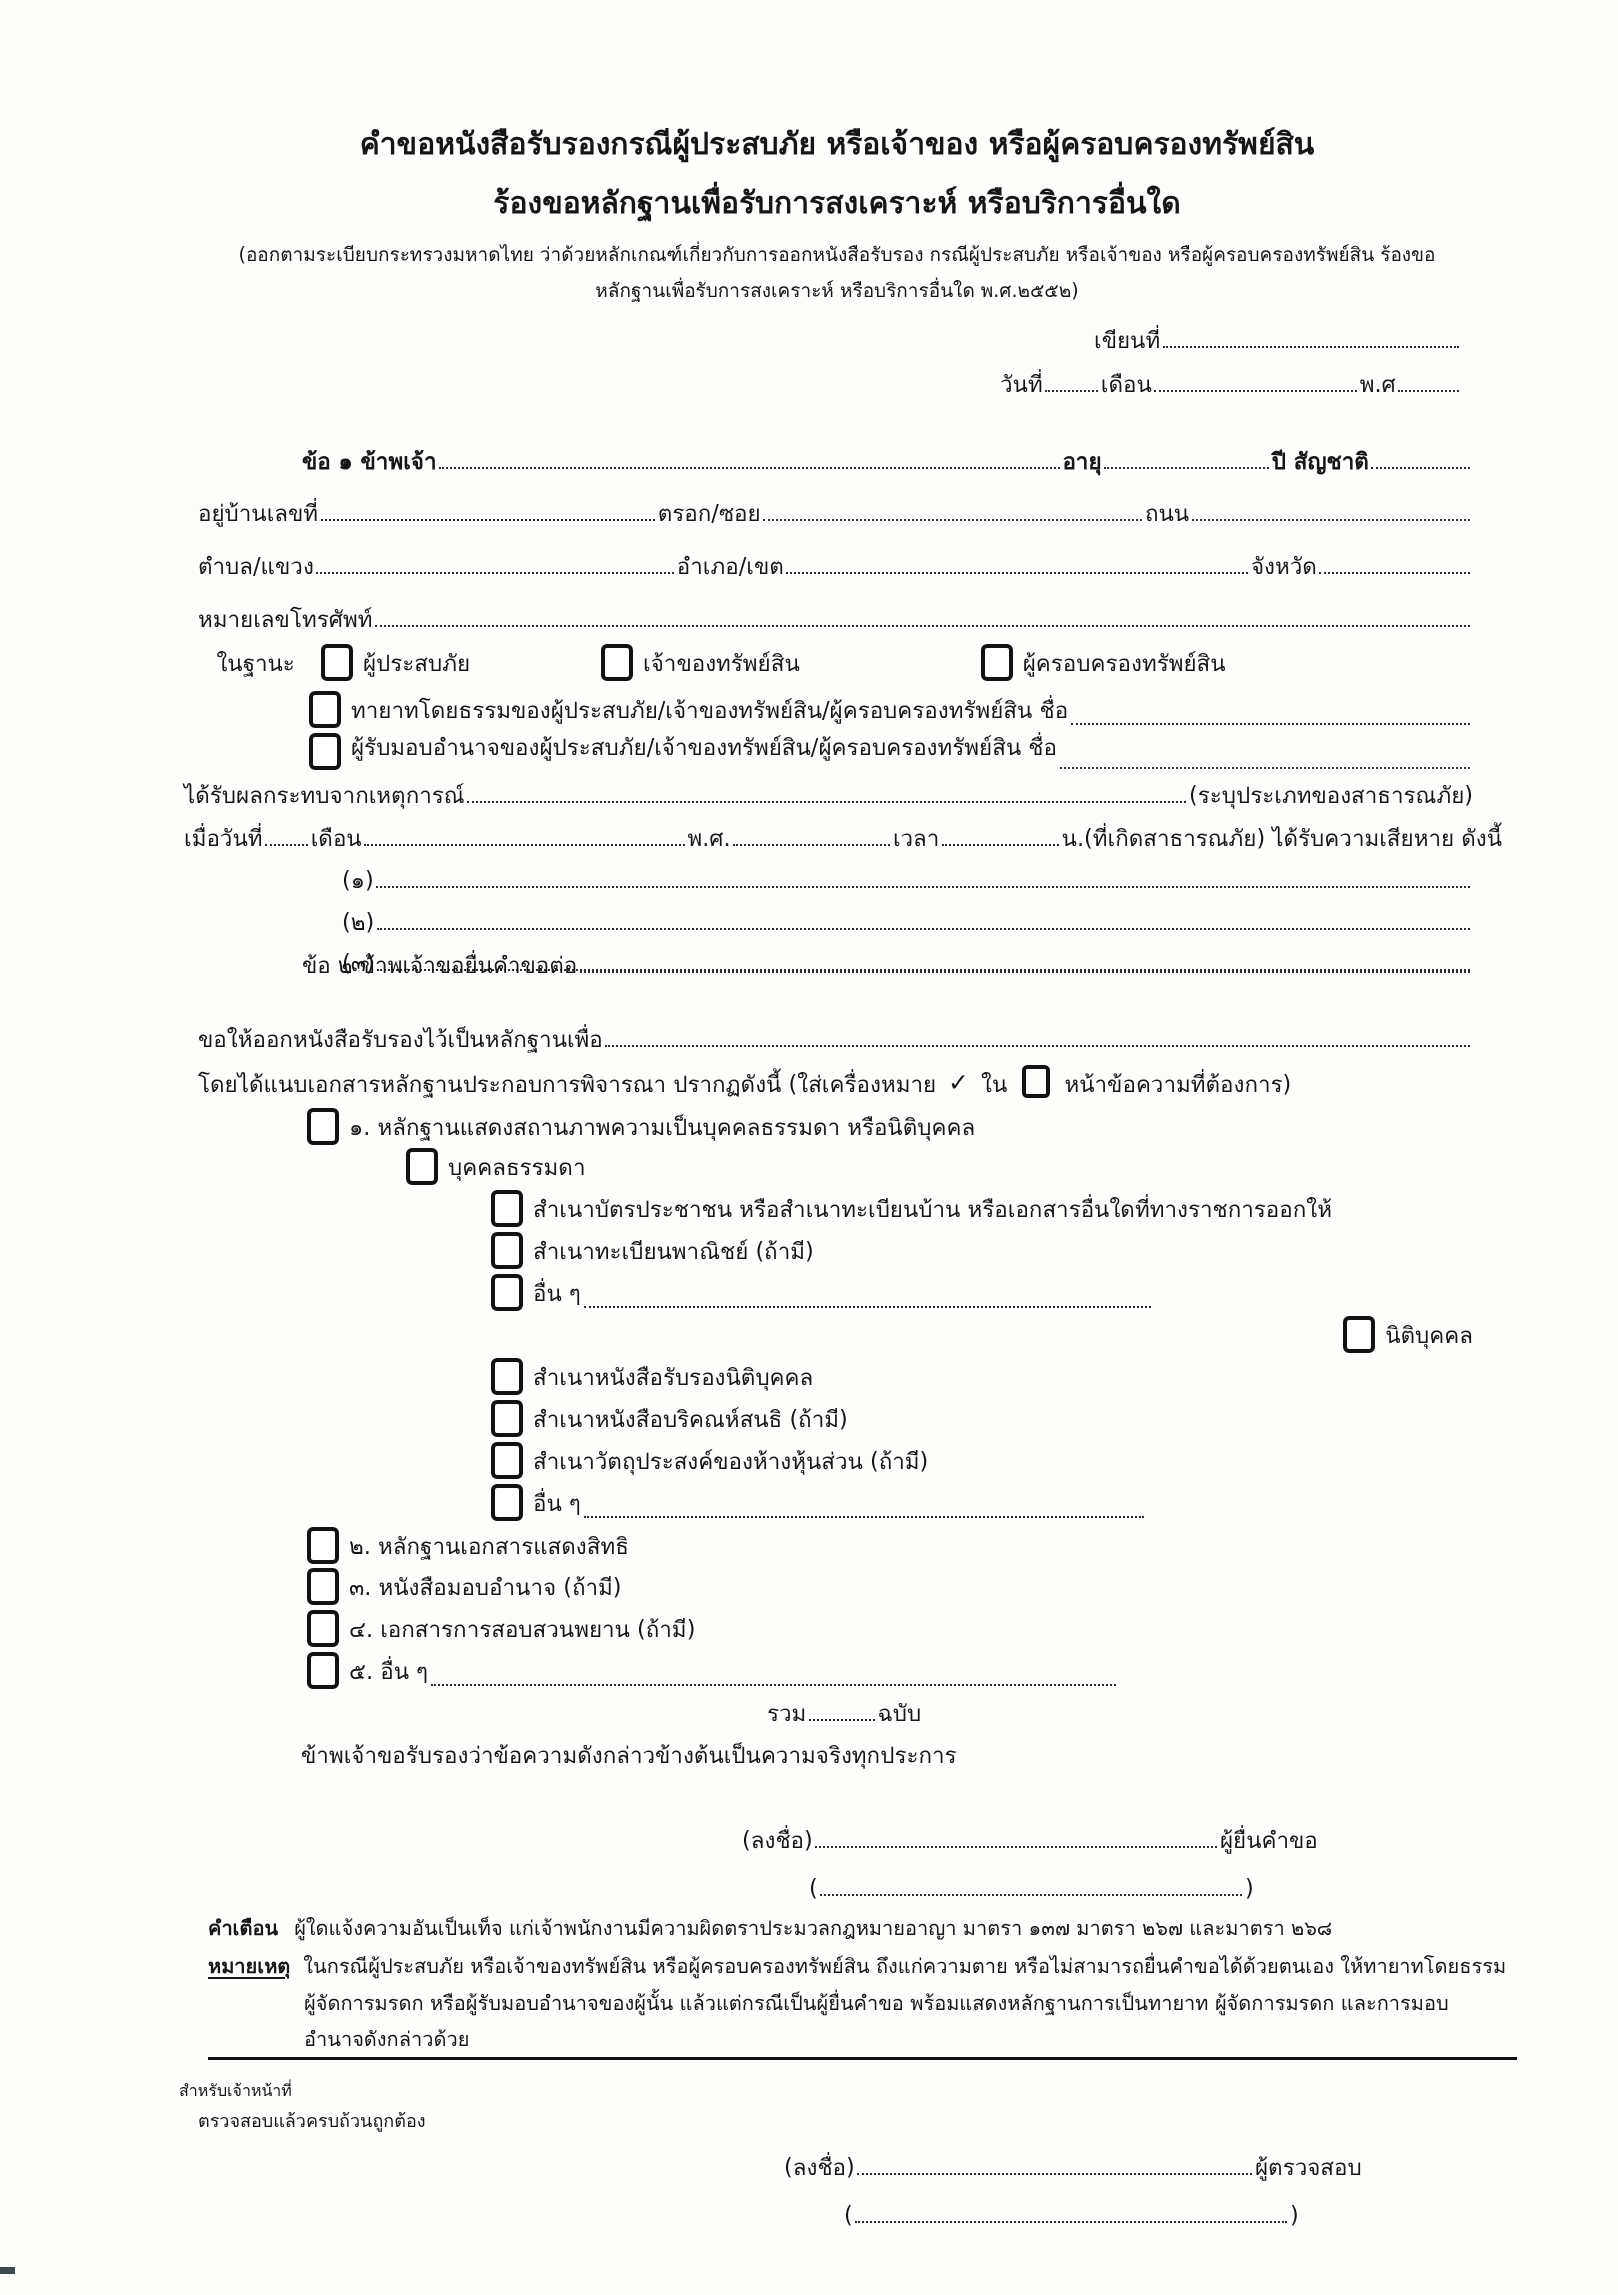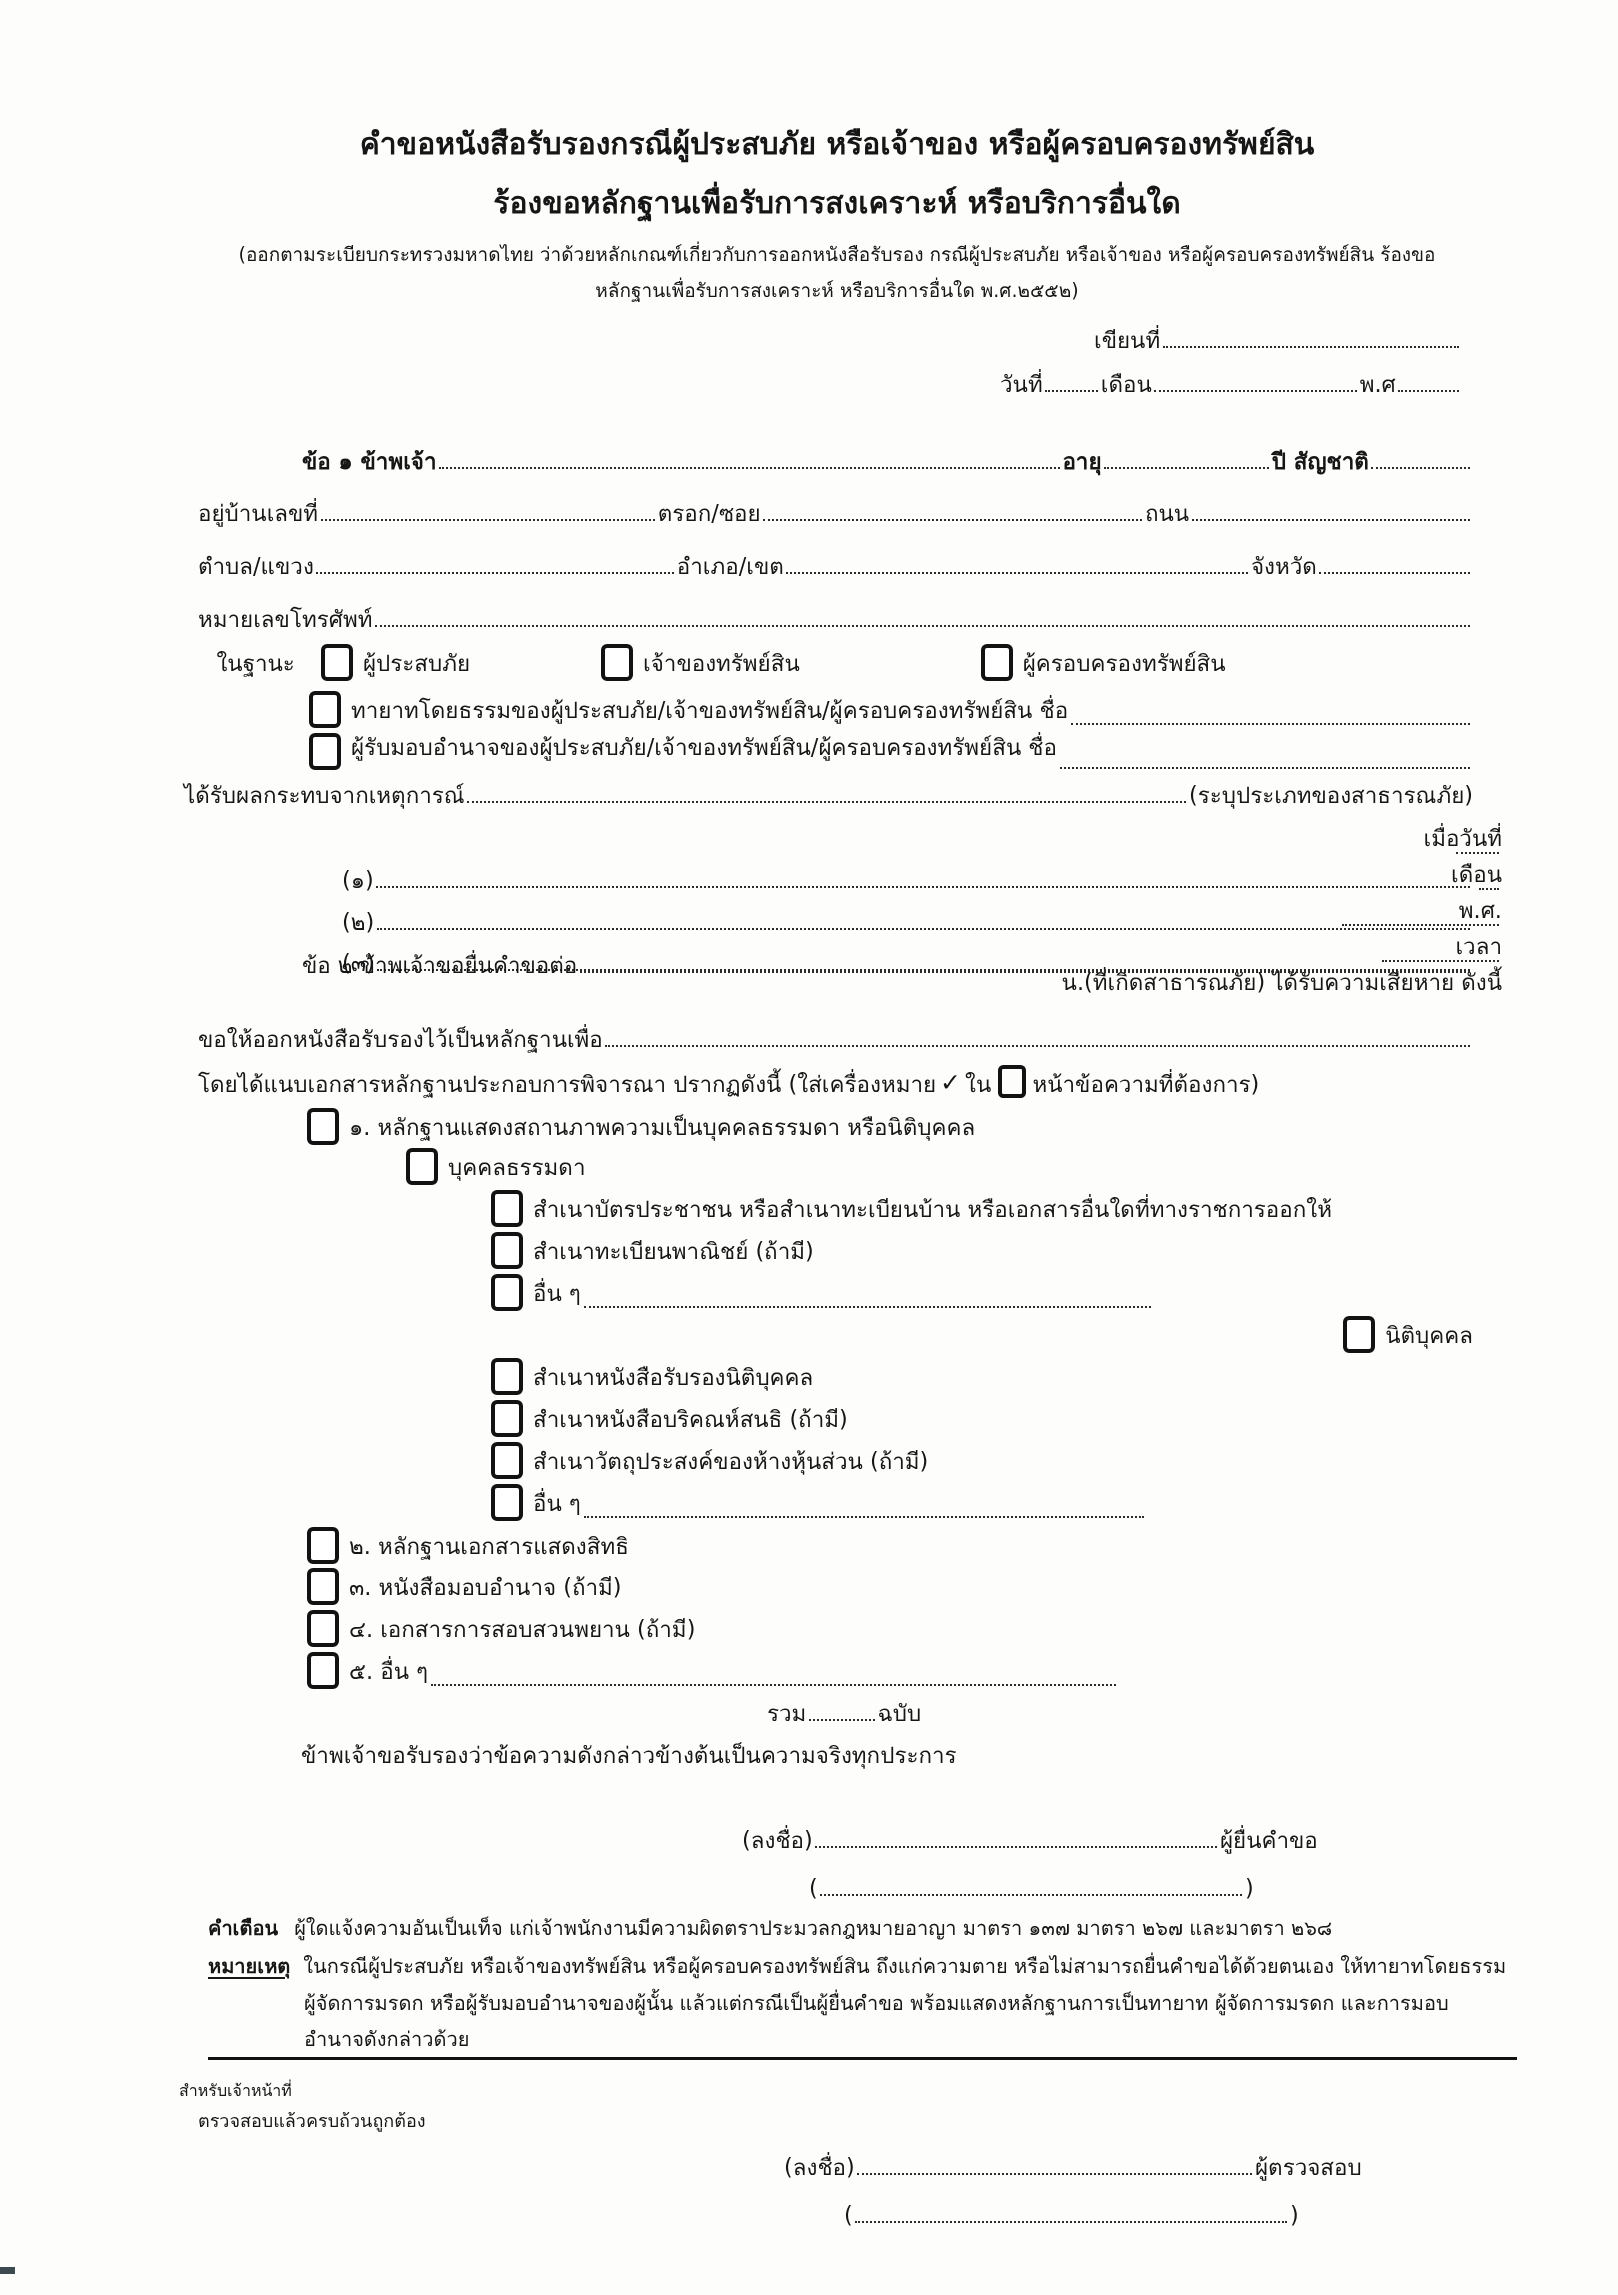--- a/index.html
+++ b/index.html
@@ -129,21 +129,21 @@
     <span class="cb"></span>
     <span class="lbl">ผู้รับมอบอำนาจของผู้ประสบภัย/เจ้าของทรัพย์สิน/ผู้ครอบครองทรัพย์สิน ชื่อ</span>
     <span class="dots" style="align-self:flex-end;"></span>
   </div>
 
   <div class="row" style="top:781px;left:184px;right:145px;">
     <span class="lbl">ได้รับผลกระทบจากเหตุการณ์</span>
     <span class="dots"></span>
     <span class="lbl">(ระบุประเภทของสาธารณภัย)</span>
   </div>
-  <div class="row" style="top:824px;left:184px;right:116px;flex-direction:column;">
+  <div class="row" style="top:824px;left:184px;right:116px;">
     <span class="lbl">เมื่อวันที่</span>
     <span class="dots fixed" style="width:43px;"></span>
     <span class="lbl">เดือน</span>
     <span class="dots"></span>
     <span class="lbl">พ.ศ.</span>
     <span class="dots fixed" style="width:157px;"></span>
     <span class="lbl">เวลา</span>
     <span class="dots fixed" style="width:117px;"></span>
     <span class="lbl">น.(ที่เกิดสาธารณภัย) ได้รับความเสียหาย ดังนี้</span>
   </div>
@@ -161,21 +161,21 @@
   </div>
 
   <div class="row" style="top:951px;left:198px;right:145px;padding-left:104px;">
     <span class="lbl">ข้อ ๒ ข้าพเจ้าขอยื่นคำขอต่อ</span>
     <span class="dots"></span>
   </div>
   <div class="row" style="top:1025px;left:198px;right:145px;">
     <span class="lbl">ขอให้ออกหนังสือรับรองไว้เป็นหลักฐานเพื่อ</span>
     <span class="dots"></span>
   </div>
-  <div class="row" style="top:1065px;left:198px;right:79px;">
+  <div class="row" style="top:1065px;left:198px;right:79px;gap:8px;">
     <span class="lbl">โดยได้แนบเอกสารหลักฐานประกอบการพิจารณา ปรากฏดังนี้ (ใส่เครื่องหมาย</span>
     <span class="check">✓</span>
     <span class="lbl">ใน</span>
     <span class="cb-inline"></span>
     <span class="lbl">หน้าข้อความที่ต้องการ)</span>
   </div>
 
   <div class="row" style="top:1106px;left:198px;right:145px;padding-left:109px;align-items:center;height:42px;">
     <span class="cb"></span>
     <span class="lbl">๑. หลักฐานแสดงสถานภาพความเป็นบุคคลธรรมดา หรือนิติบุคคล</span>

